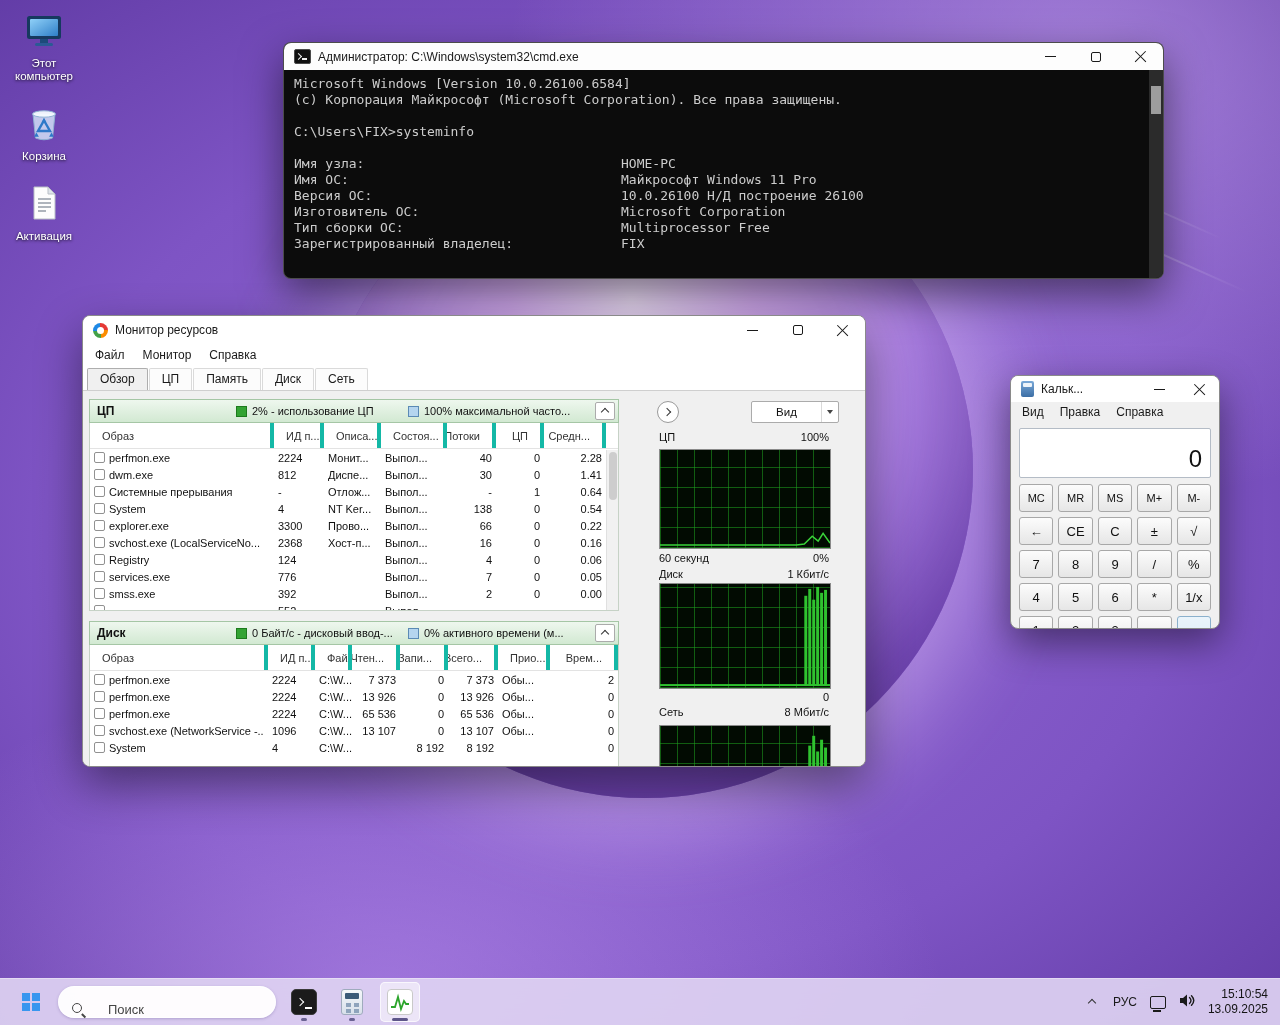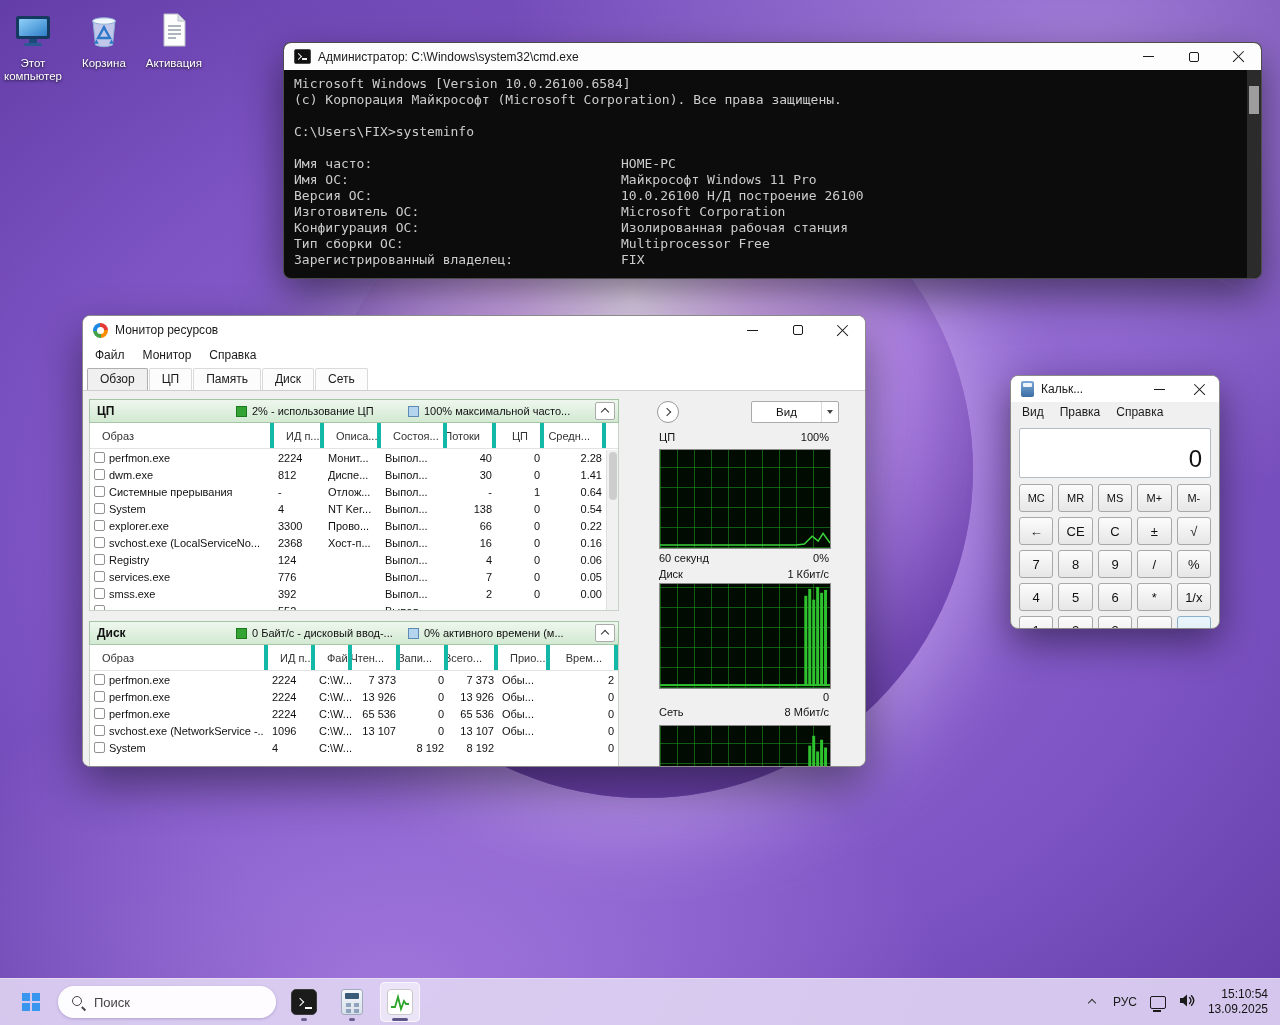--- a/index.html
+++ b/index.html
@@ -13,39 +13,39 @@
   }
   .planet { position:absolute; left:317px; top:142px; width:656px; height:656px; border-radius:50%;
     background:radial-gradient(circle at 48% 24%, #f2e2fd 0%, #d6adf4 20%, #ab80e2 48%, #8457c8 74%, #6f46b4 100%);
     box-shadow:0 0 90px 28px rgba(232,205,255,.45), inset 0 -60px 110px rgba(55,20,105,.35); }
   .streak { position:absolute; height:2px; border-radius:2px;
     background:linear-gradient(90deg, transparent, rgba(255,255,255,.55), transparent); }
   .streak.s1 { width:430px; left:810px; top:150px; transform:rotate(24deg); }
   .streak.s2 { width:300px; left:960px; top:230px; transform:rotate(24deg); opacity:.6; }
 
   
-  .desk-icons { position:absolute; left:4px; top:10px; width:80px; display:flex; flex-direction:row; gap:20px; }
+  .desk-icons { position:absolute; left:4px; top:10px; width:80px; display:flex; flex-direction:column; gap:20px; }
   .desk-icon { display:flex; flex-direction:column; align-items:center; gap:3px; }
   .desk-icon .dlbl { font-size:11.5px; color:#fff; text-align:center; line-height:13px; text-shadow:0 1px 3px rgba(0,0,0,.85); max-width:76px; }
 
   
   .titlebar { height:28px; background:#fff; display:flex; align-items:center; padding-left:10px; gap:7px; font-size:12px; color:#1a1a1a; flex:none; }
   .cap-btns { margin-left:auto; display:flex; height:100%; }
   .cap-btn { width:45px; height:100%; display:flex; align-items:center; justify-content:center; }
   .ic-min { width:11px; height:1px; background:#1a1a1a; display:block; }
   .ic-max { width:10px; height:10px; border:1px solid #1a1a1a; border-radius:2px; display:block; }
   .ic-close { position:relative; width:13px; height:13px; display:block; }
   .ic-close::before,.ic-close::after { content:""; position:absolute; left:-1px; top:6px; width:15px; height:1.3px; background:#1a1a1a; }
   .ic-close::before { transform:rotate(45deg); } .ic-close::after { transform:rotate(-45deg); }
   .chev-up { width:6px; height:6px; border-top:1.6px solid #333; border-right:1.6px solid #333; transform:rotate(-45deg); display:block; margin-top:2px; }
   .chev-right { width:6px; height:6px; border-top:1.6px solid #333; border-right:1.6px solid #333; transform:rotate(45deg); display:block; margin-left:-2px; }
   .tri-down { width:0; height:0; border-left:3.5px solid transparent; border-right:3.5px solid transparent; border-top:4.5px solid #444; display:block; }
 
   
-  .cmd-win { position:absolute; left:283px; top:42px; width:979px; height:237px; border-radius:8px; overflow:hidden;
+  .cmd-win { position:absolute; left:283px; top:42px; width:881px; height:237px; border-radius:8px; overflow:hidden;
     background:#0c0c0c; border:1px solid rgba(120,120,120,.6); box-shadow:0 16px 42px rgba(0,0,0,.5); }
   .cmd-win .titlebar { height:27px; background:#fdfdfd; }
   .cmd-ico { width:17px; height:15px; background:#101010; border:1px solid #4a4a4a; border-radius:2px; display:flex; align-items:center; justify-content:center; gap:1px; flex:none; }
   .cmd-ico::before { content:""; width:4px; height:4px; border-top:1.4px solid #eee; border-right:1.4px solid #eee; transform:rotate(45deg); margin-left:-3px; }
   .cmd-ico::after { content:""; width:5px; height:1.4px; background:#eee; margin-top:5px; }
   .cmd-body { position:relative; height:210px; padding:6px 24px 0 10px; font-family:"DejaVu Sans Mono", monospace; font-size:13px; line-height:16px; color:#cccccc; }
   .cmd-line { white-space:pre; }
   .blank-line { height:16px; }
   .sys-line { display:flex; }
   .sys-key { width:327px; flex:none; }
@@ -122,21 +122,21 @@
   .cbtn.zero { grid-column:span 2; }
 
   
   .taskbar { position:absolute; left:0; bottom:0; width:100%; height:47px; background:rgba(224,213,243,.9);
     backdrop-filter:blur(22px); border-top:1px solid rgba(255,255,255,.35); display:flex; align-items:center; padding:0 12px; z-index:50; }
   .tb-left { display:flex; align-items:center; gap:8px; }
   .start-btn { width:38px; height:38px; border-radius:5px; display:flex; align-items:center; justify-content:center; }
   .win-logo { display:grid; grid-template-columns:8px 8px; grid-template-rows:8px 8px; gap:1.5px; }
   .win-logo i { background:#3896ef; display:block; }
   .search-box { width:218px; height:32px; border-radius:16px; background:rgba(255,255,255,.95); border:1px solid rgba(255,255,255,.8);
-    box-shadow:0 1px 3px rgba(60,40,110,.25); display:flex; align-items:flex-end; padding:7px 12px; gap:8px; }
+    box-shadow:0 1px 3px rgba(60,40,110,.25); display:flex; align-items:flex-end; padding:0 12px; gap:22px; }
   .mag { position:relative; width:15px; height:15px; flex:none; }
   .mag::before { content:""; position:absolute; left:1px; top:1px; width:8px; height:8px; border:1.6px solid #454545; border-radius:50%; }
   .mag::after { content:""; position:absolute; left:11px; top:11px; width:5px; height:1.6px; background:#454545; transform:rotate(45deg); transform-origin:left center; }
   .search-input { border:none; outline:none; background:transparent; font-size:13px; color:#333; width:150px; font-family:inherit; }
   .search-input::placeholder { color:#454545; opacity:1; }
   .task-icon { width:40px; height:40px; border-radius:5px; position:relative; display:flex; align-items:center; justify-content:center; }
   .task-icon::after { content:""; position:absolute; bottom:1px; left:50%; transform:translateX(-50%); width:6px; height:3px; border-radius:2px; background:#6a6293; }
   .task-icon.active { background:rgba(255,255,255,.5); box-shadow:inset 0 0 0 1px rgba(255,255,255,.7); }
   .task-icon.active::after { width:16px; background:#5d5689; }
   .ti-cmd { width:26px; height:26px; border-radius:5px; background:#1b1b1b; border:1px solid #3a3a3a; position:relative; display:block; }
@@ -227,43 +227,39 @@
     </div>
     <div class="cmd-body">
       <div class="cmd-line">Microsoft Windows [Version 10.0.26100.6584]</div>
       <div class="cmd-line">(c) Корпорация Майкрософт (Microsoft Corporation). Все права защищены.</div>
       <div class="blank-line"></div>
       <div class="cmd-line">C:\Users\FIX&gt;systeminfo</div>
       <div class="blank-line"></div>
       <div>
 
           <div class="cmd-line sys-line">
-            <span class="sys-key">Имя часто:</span>
+            <span class="sys-key">Имя узла:</span>
             <span>HOME-PC</span>
           </div>
 
           <div class="cmd-line sys-line">
             <span class="sys-key">Имя ОС:</span>
             <span>Майкрософт Windows 11 Pro</span>
           </div>
 
           <div class="cmd-line sys-line">
             <span class="sys-key">Версия ОС:</span>
             <span>10.0.26100 Н/Д построение 26100</span>
           </div>
 
           <div class="cmd-line sys-line">
             <span class="sys-key">Изготовитель ОС:</span>
             <span>Microsoft Corporation</span>
           </div>
 
-          <div class="cmd-line sys-line">
-            <span class="sys-key">Конфигурация ОС:</span>
-            <span>Изолированная рабочая станция</span>
-          </div>
 
           <div class="cmd-line sys-line">
             <span class="sys-key">Тип сборки ОС:</span>
             <span>Multiprocessor Free</span>
           </div>
 
           <div class="cmd-line sys-line">
             <span class="sys-key">Зарегистрированный владелец:</span>
             <span>FIX</span>
           </div>

